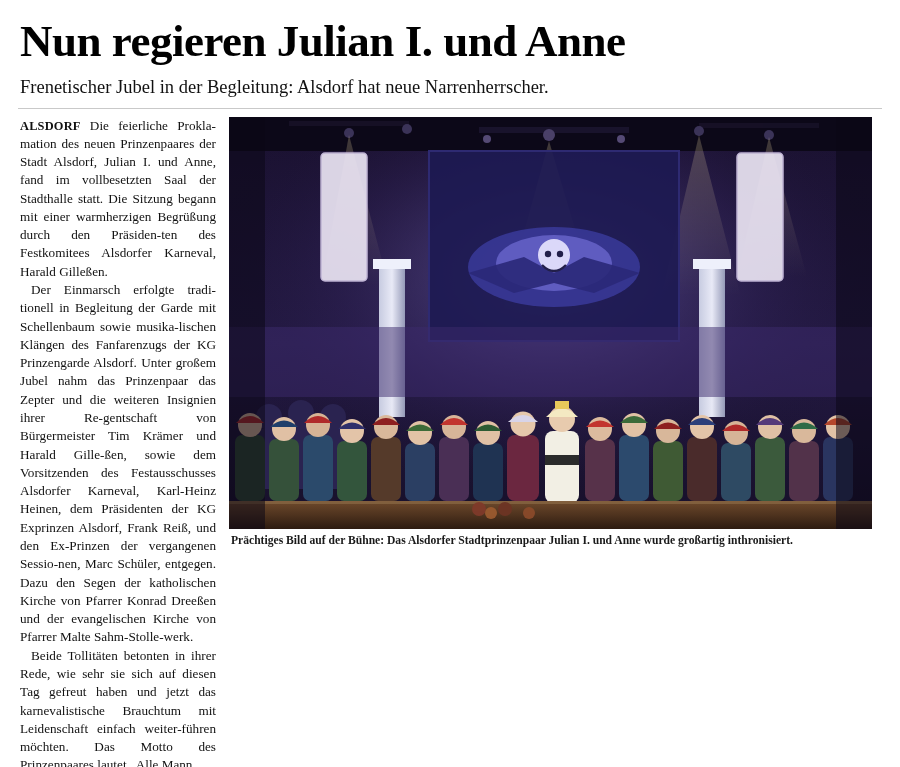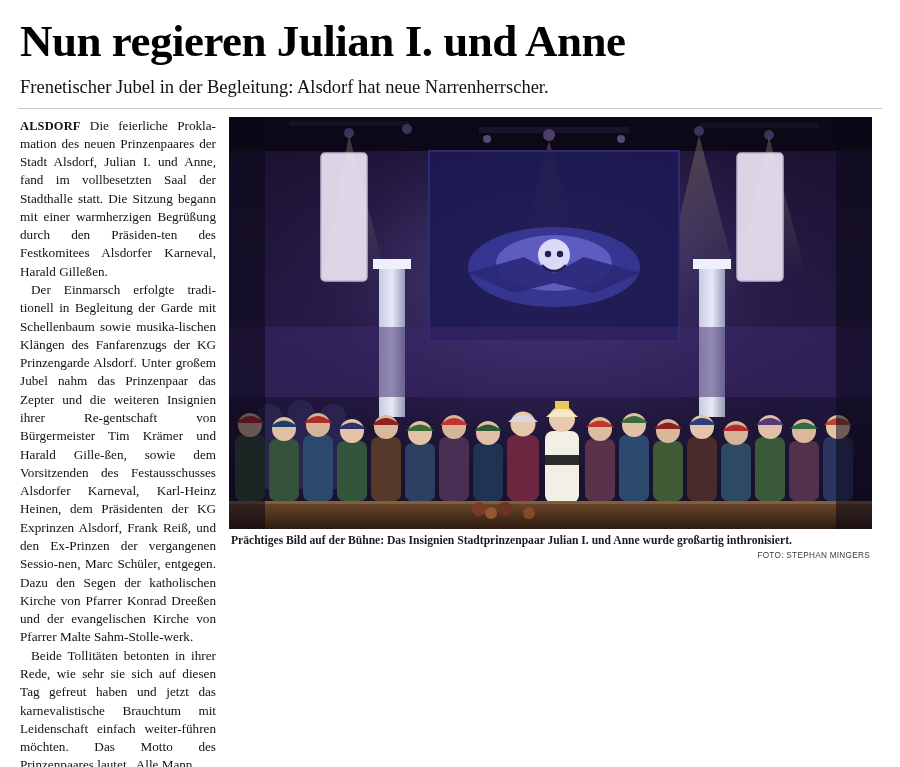--- a/index.html
+++ b/index.html
@@ -322,18 +322,17 @@
             <circle cx="250" cy="392" r="7" fill="#7f3a2a"></circle>
             <circle cx="262" cy="396" r="6" fill="#9a5a2f"></circle>
             <circle cx="276" cy="392" r="7" fill="#6d3424"></circle>
             <circle cx="300" cy="396" r="6" fill="#8a4a2a"></circle>
           </g>
 
           <rect x="0" y="0" width="36" height="412" fill="#0b0716" opacity="0.55"></rect>
           <rect x="607" y="0" width="36" height="412" fill="#0b0716" opacity="0.55"></rect>
         </svg>
       </div>
-      <div class="caption">Prächtiges Bild auf der Bühne: Das Insignien Stadtprinzenpaar Julian I. und Anne wurde großartig inthronisiert.</div>
-      <div class="credit">FOTO: STEPHAN MINGERS</div>
+      <div class="caption">Prächtiges Bild auf der Bühne: Das Alsdorfer Stadtprinzenpaar Julian I. und Anne wurde großartig inthronisiert.</div>
     </div>
   </div>
 
 </div>
 
 </body></html>

